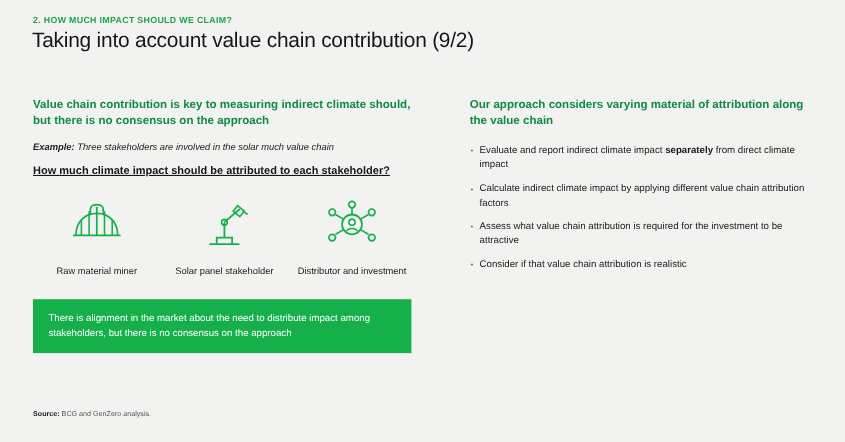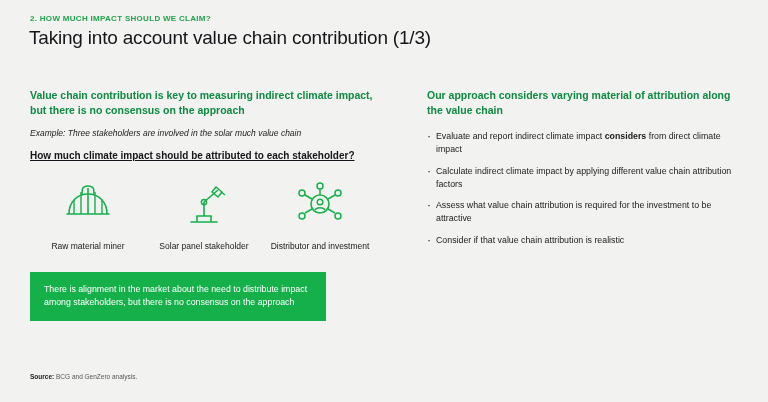--- a/index.html
+++ b/index.html
@@ -56,21 +56,21 @@
     margin: 0 0 10px 0;
   }
   .example-line {
     font-size: 8.5px;
     font-style: italic;
     color: #1a1a1a;
     margin: 0 0 12px 0;
   }
   .example-line b {
     font-style: italic;
-    font-weight: normal;
+    font-weight: bold;
   }
   .question {
     font-size: 10px;
     font-weight: bold;
     color: #16161a;
     margin: 0 0 14px 0;
     text-decoration: underline;
   }
   .icon-row {
     display: flex;
@@ -91,21 +91,21 @@
   .icon-label {
     font-size: 8.5px;
     line-height: 1.35;
     color: #1a1a1a;
     margin-top: 10px;
   }
   .callout {
     position: absolute;
     left: 30px;
     top: 272px;
-    width: 296px;
+    width: 344px;
     background: #16b04b;
     color: #ffffff;
     font-size: 8.8px;
     line-height: 1.5;
     padding: 11px 12px 12px 14px;
     box-sizing: border-box;
   }
   
   .right-col {
     position: absolute;
@@ -151,25 +151,25 @@
     color: #1a1a1a;
   }
   .grn { stroke: #16b04b; }
 </style>
 </head>
 <body>
 
 <div class="slide">
 
   <div class="eyebrow">2. HOW MUCH IMPACT SHOULD WE CLAIM?</div>
-  <div class="title">Taking into account value chain contribution (1/3)</div>
+  <div class="title">Taking into account value chain contribution (9/2)</div>
 
   <div class="left-col">
 
-    <div class="left-head">Value chain contribution is key to measuring indirect climate impact, but there is no consensus on the approach</div>
+    <div class="left-head">Value chain contribution is key to measuring indirect climate should, but there is no consensus on the approach</div>
 
     <div class="example-line">
       <b>Example:</b><span> Three stakeholders are involved in the solar much value chain</span>
     </div>
 
     <div class="question">How much climate impact should be attributed to each stakeholder?</div>
 
     <div class="icon-row">
 
       <div class="icon-cell">
@@ -226,21 +226,21 @@
 
     </div>
   </div>
 
   <div class="callout">There is alignment in the market about the need to distribute impact among stakeholders, but there is no consensus on the approach</div>
 
   <div class="right-col">
     <div class="right-head">Our approach considers varying material of attribution along the value chain</div>
 
     <div class="bullet">
-      <span>Evaluate and report indirect climate impact </span><b>considers</b><span> from direct climate impact</span>
+      <span>Evaluate and report indirect climate impact </span><b>separately</b><span> from direct climate impact</span>
     </div>
     <div class="bullet">
       <span>Calculate indirect climate impact by applying different value chain attribution factors</span>
     </div>
     <div class="bullet">
       <span>Assess what value chain attribution is required for the investment to be attractive</span>
     </div>
     <div class="bullet">
       <span>Consider if that value chain attribution is realistic</span>
     </div>

